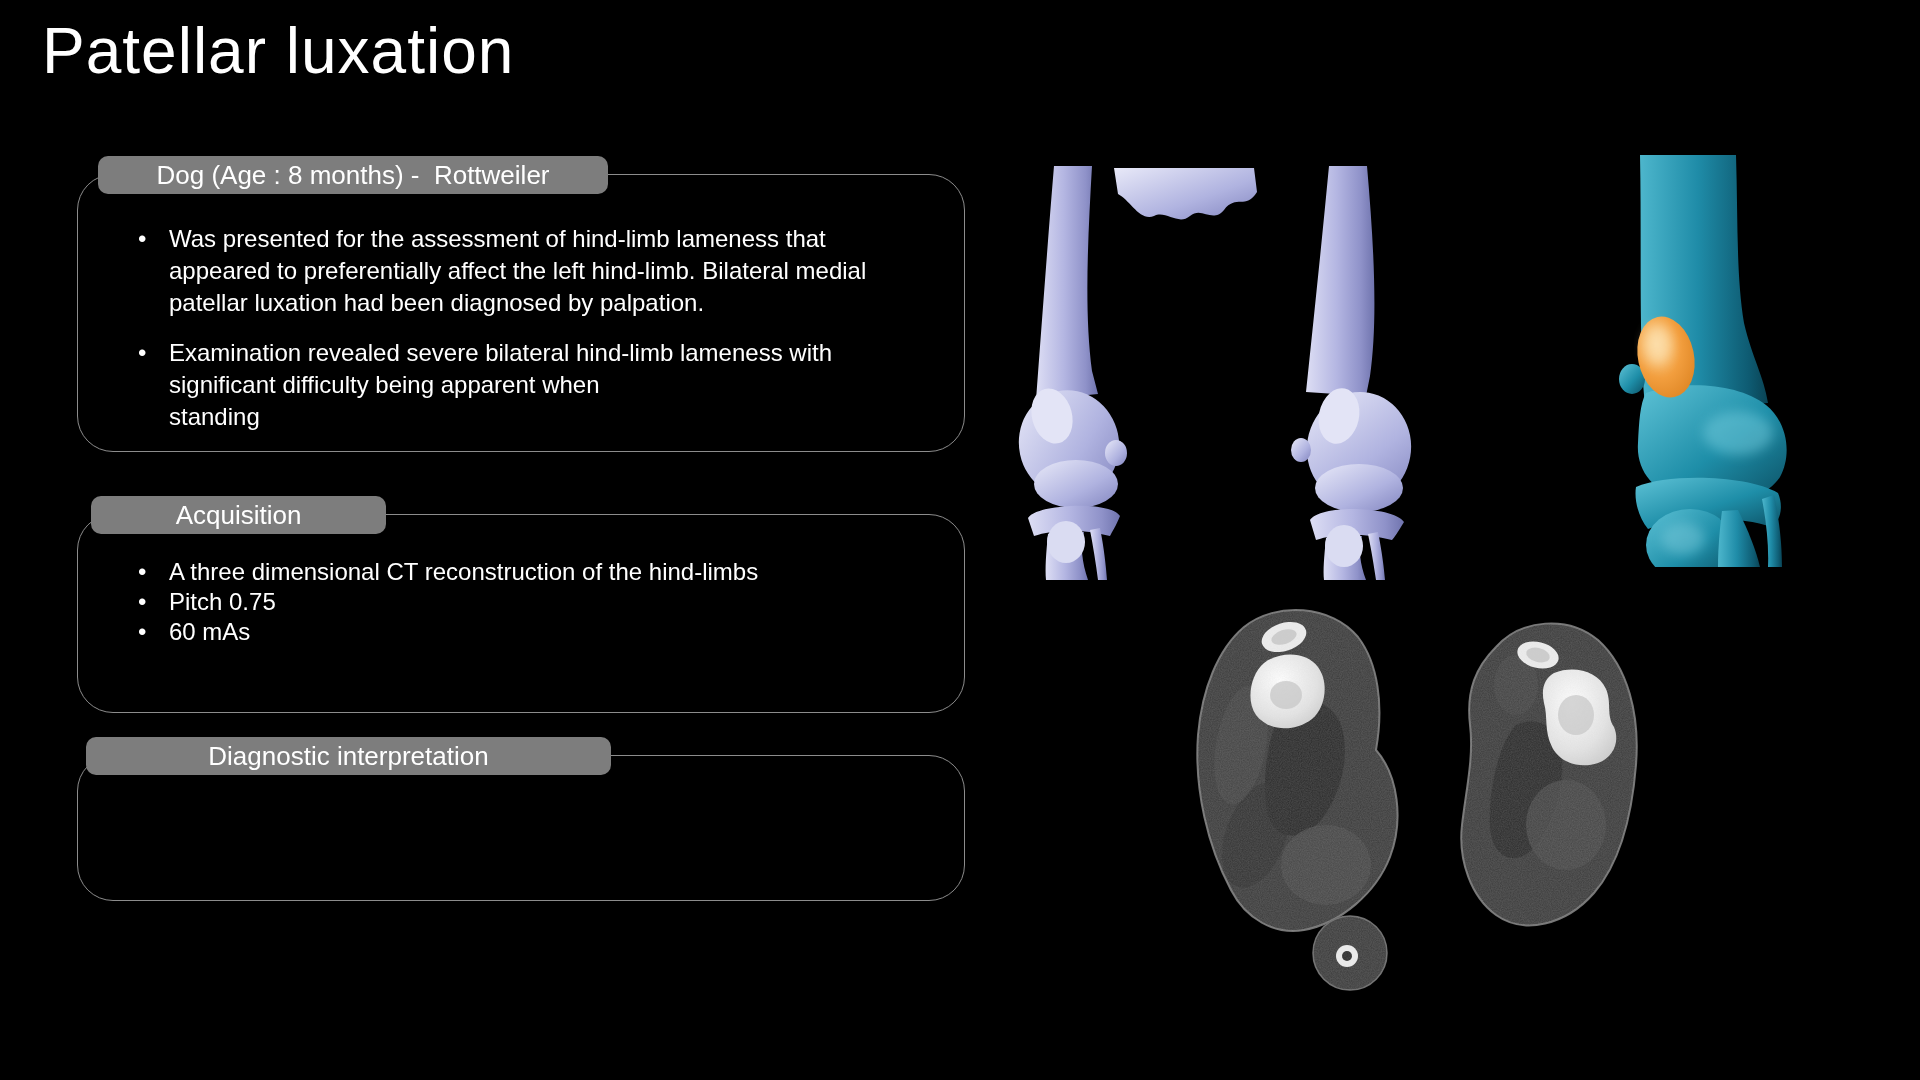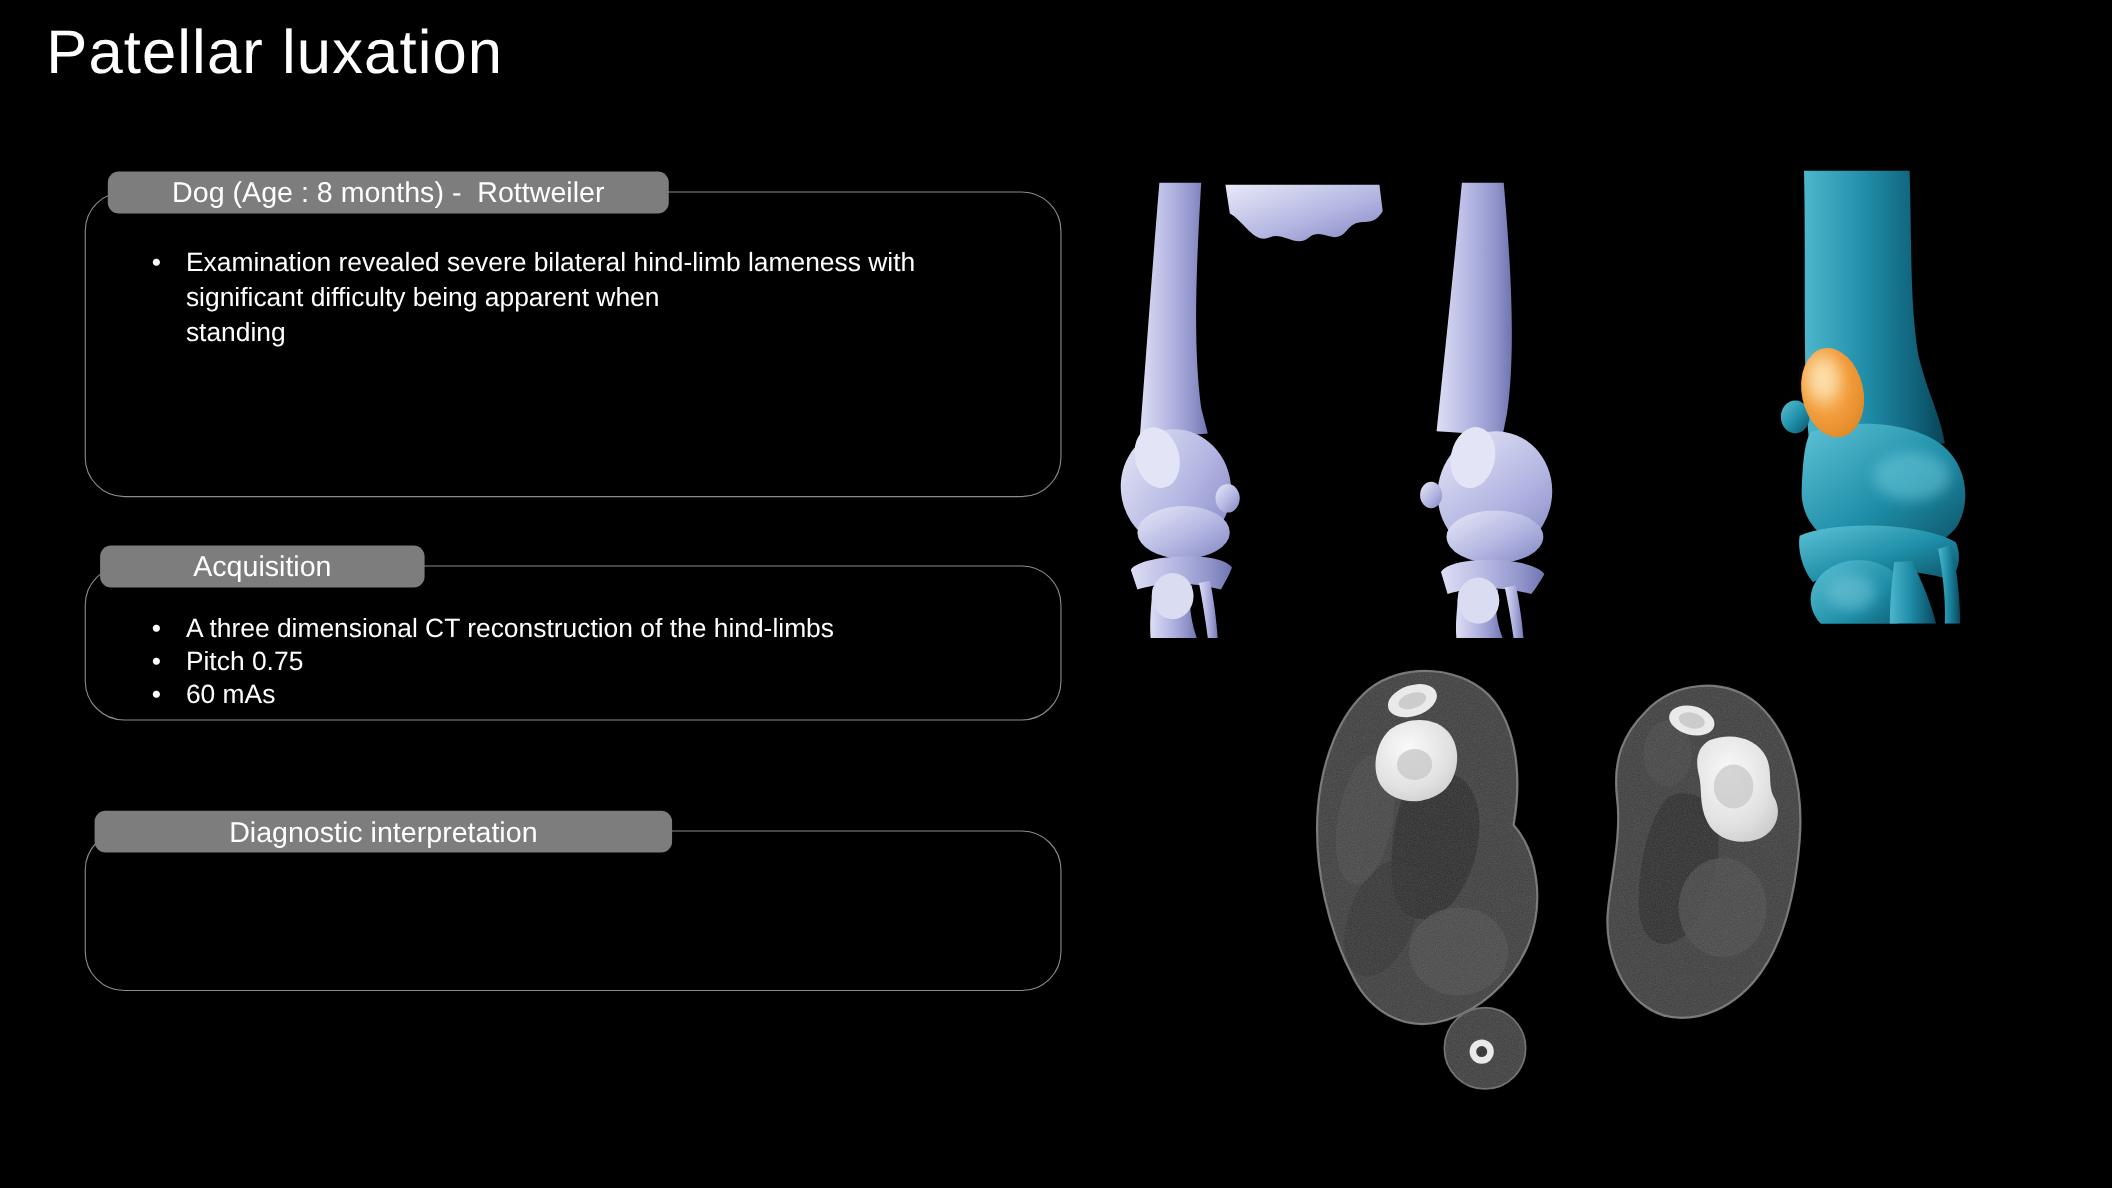--- a/index.html
+++ b/index.html
@@ -5,28 +5,28 @@
   :root{
     --bg:#000000; --text:#ffffff; --tab-bg:#7d7d7d; --box-border:#8c8c8c;
   }
   html,body{margin:0;padding:0;background:#000;}
   .slide{
     position:relative;width:1920px;height:1080px;background:var(--bg);
     overflow:hidden;font-family:"Liberation Sans",sans-serif;color:var(--text);
   }
   .slide-title{
     position:absolute;left:42px;top:14px;margin:0;
-    font-size:56px;font-weight:400;letter-spacing:1px;color:var(--text);
+    font-size:64px;font-weight:400;letter-spacing:1px;color:var(--text);
   }
   .info-box{
     position:absolute;left:77px;width:888px;box-sizing:border-box;
     border:1.5px solid var(--box-border);border-radius:36px;background:transparent;
   }
   .box-patient{top:174px;height:278px;padding:48px 36px 0 28px;}
-  .box-acquisition{top:514px;height:141px;padding:42px 36px 0 28px;}
+  .box-acquisition{top:514px;height:199px;padding:42px 36px 0 28px;}
   .box-diagnosis{top:755px;height:146px;padding:38px 36px 0 33px;}
   .tab{
     position:absolute;top:-19px;height:38px;line-height:38px;
     background:var(--tab-bg);color:var(--text);border-radius:10px;
     font-size:26px;text-align:center;white-space:pre;
   }
   .box-patient .tab{left:20px;width:510px;}
   .box-acquisition .tab{left:13px;width:295px;}
   .box-diagnosis .tab{left:8px;width:525px;}
   .info-box ul{margin:0;padding:0 0 0 28px;list-style:none;}
@@ -49,20 +49,23 @@
 </head>
 <body>
 
 <main class="slide">
 
   <h1 class="slide-title">Patellar luxation</h1>
 
   <section class="info-box box-patient">
     <div class="tab">Dog (Age : 8 months) -  Rottweiler</div>
     <ul>
+      <li>Was presented for  the assessment of hind-limb lameness that
+appeared to preferentially affect the left hind-limb. Bilateral medial
+patellar luxation had been diagnosed by palpation.</li>
       <li>Examination revealed severe bilateral hind-limb lameness with
 significant difficulty being apparent when
 standing</li>
     </ul>
   </section>
 
   <section class="info-box box-acquisition">
     <div class="tab">Acquisition</div>
     <ul>
       <li>A three dimensional CT reconstruction of the hind-limbs</li>

